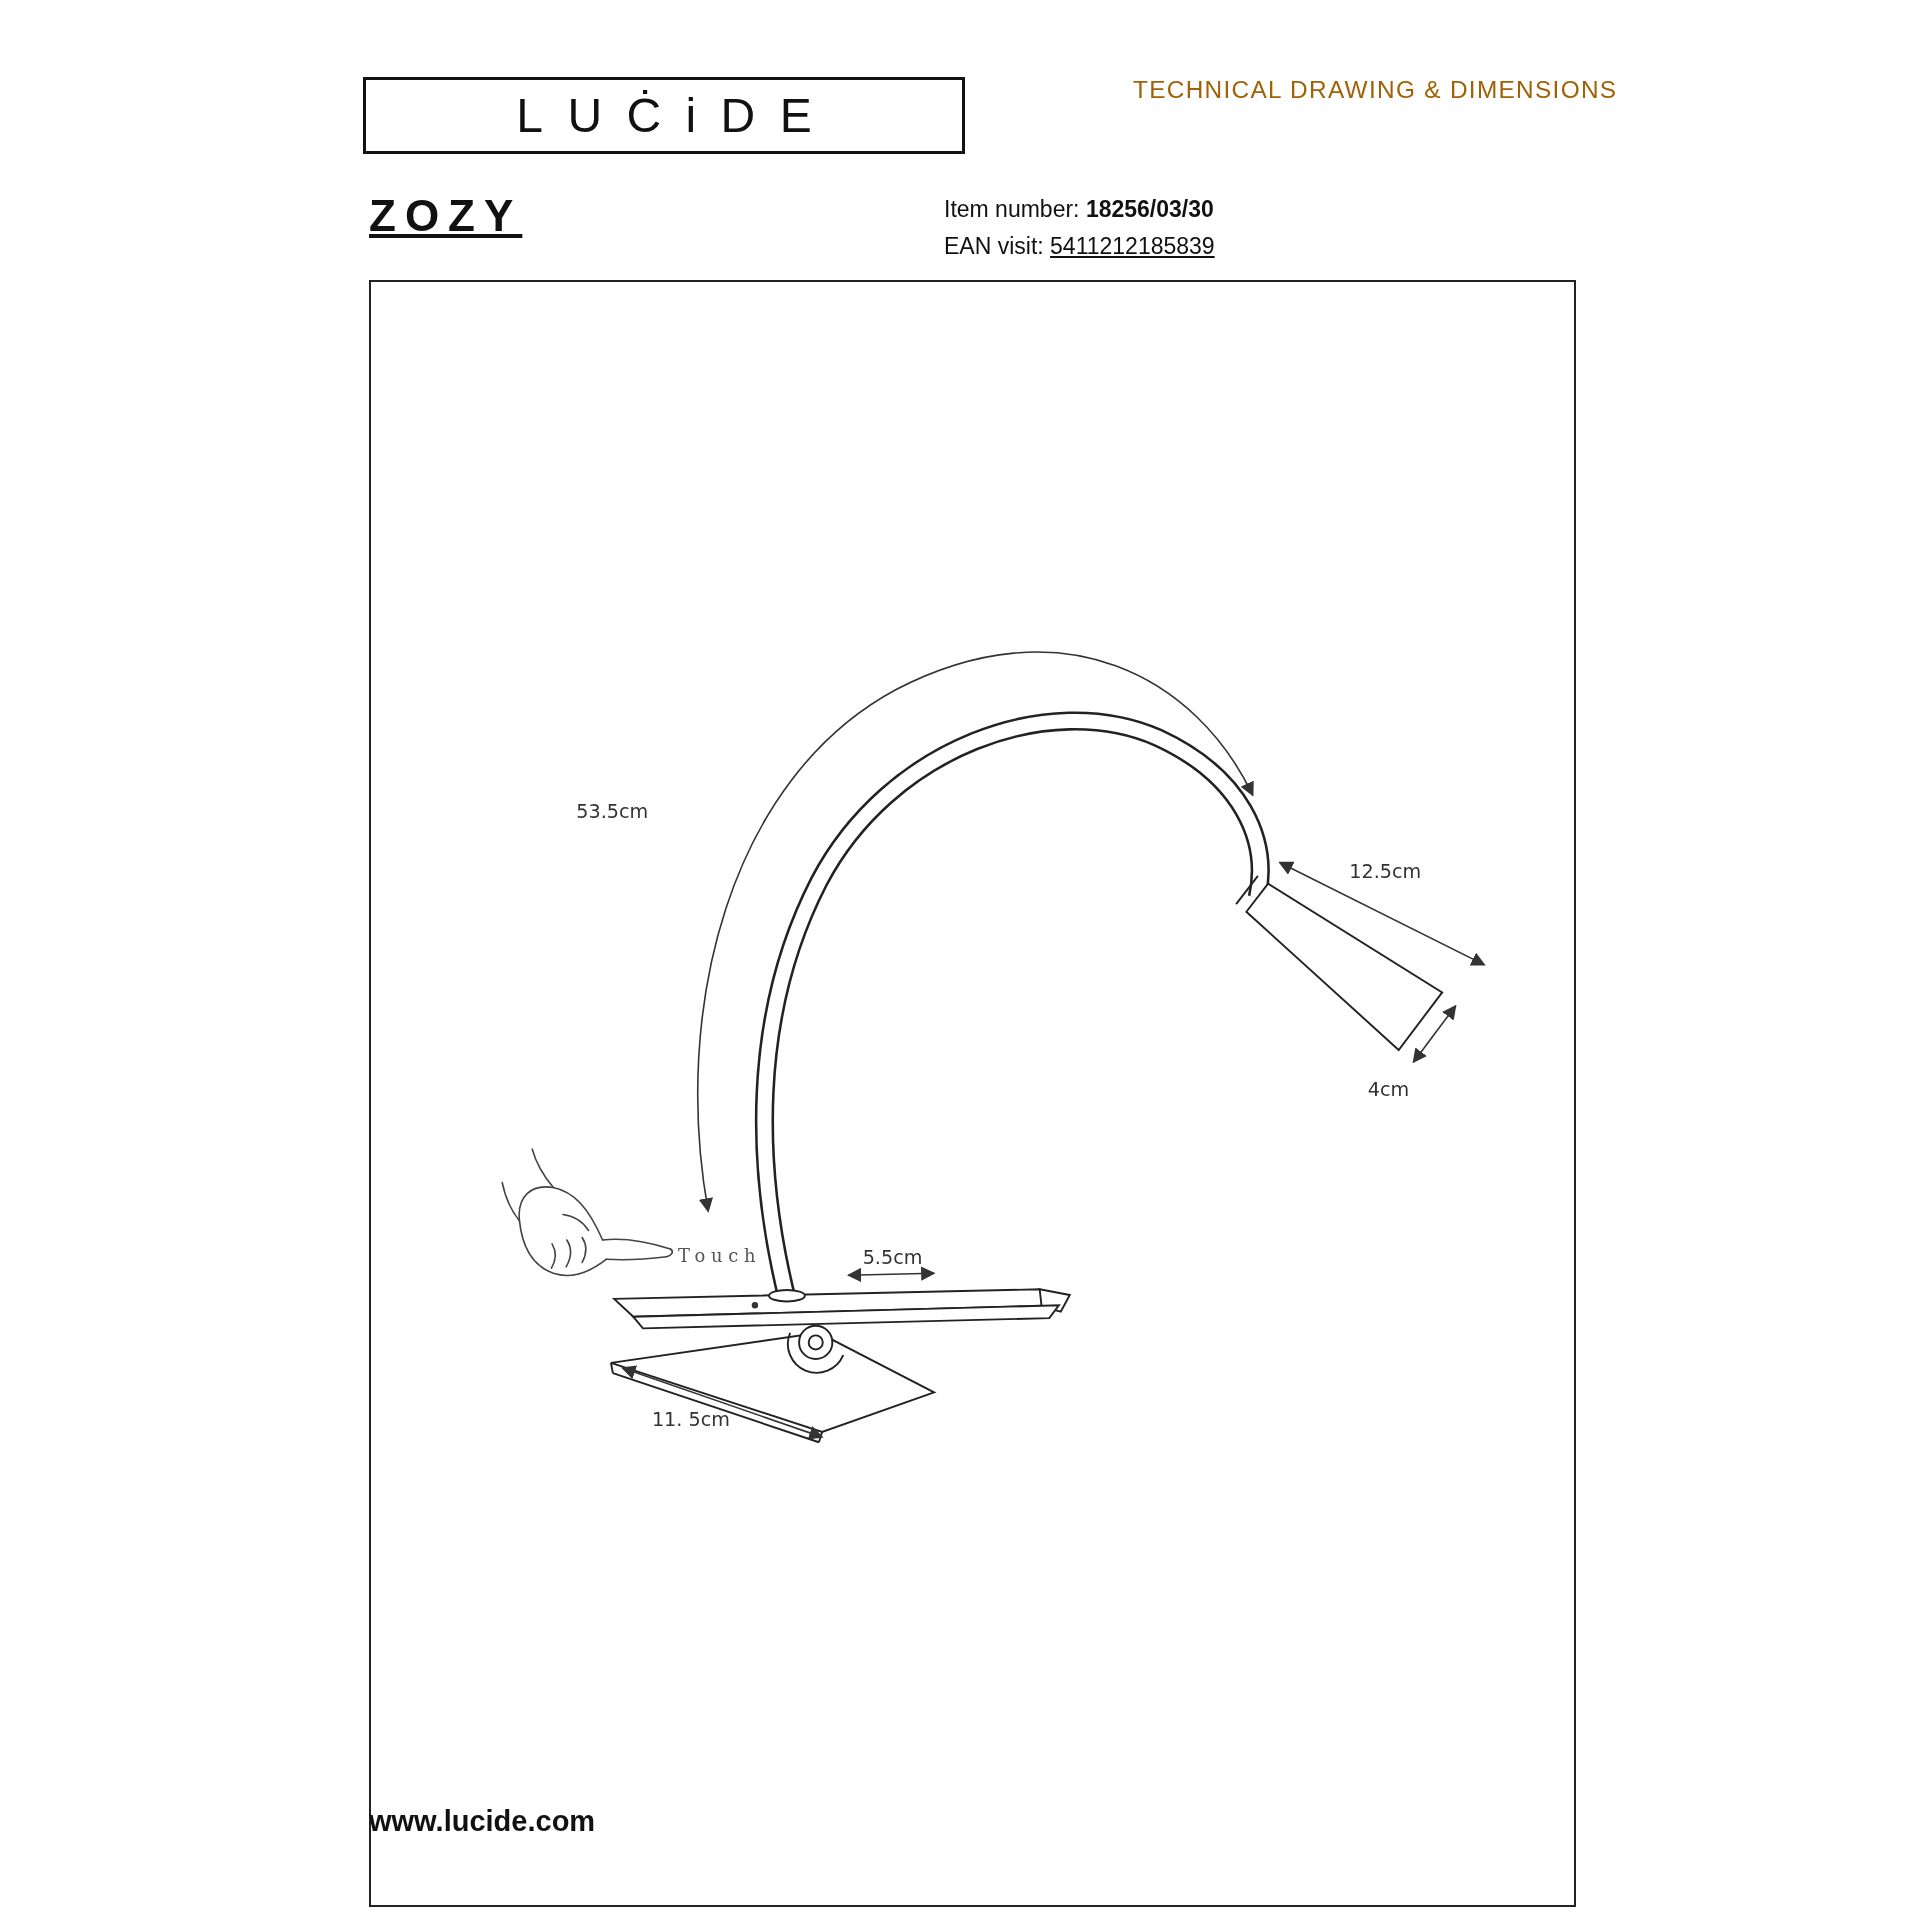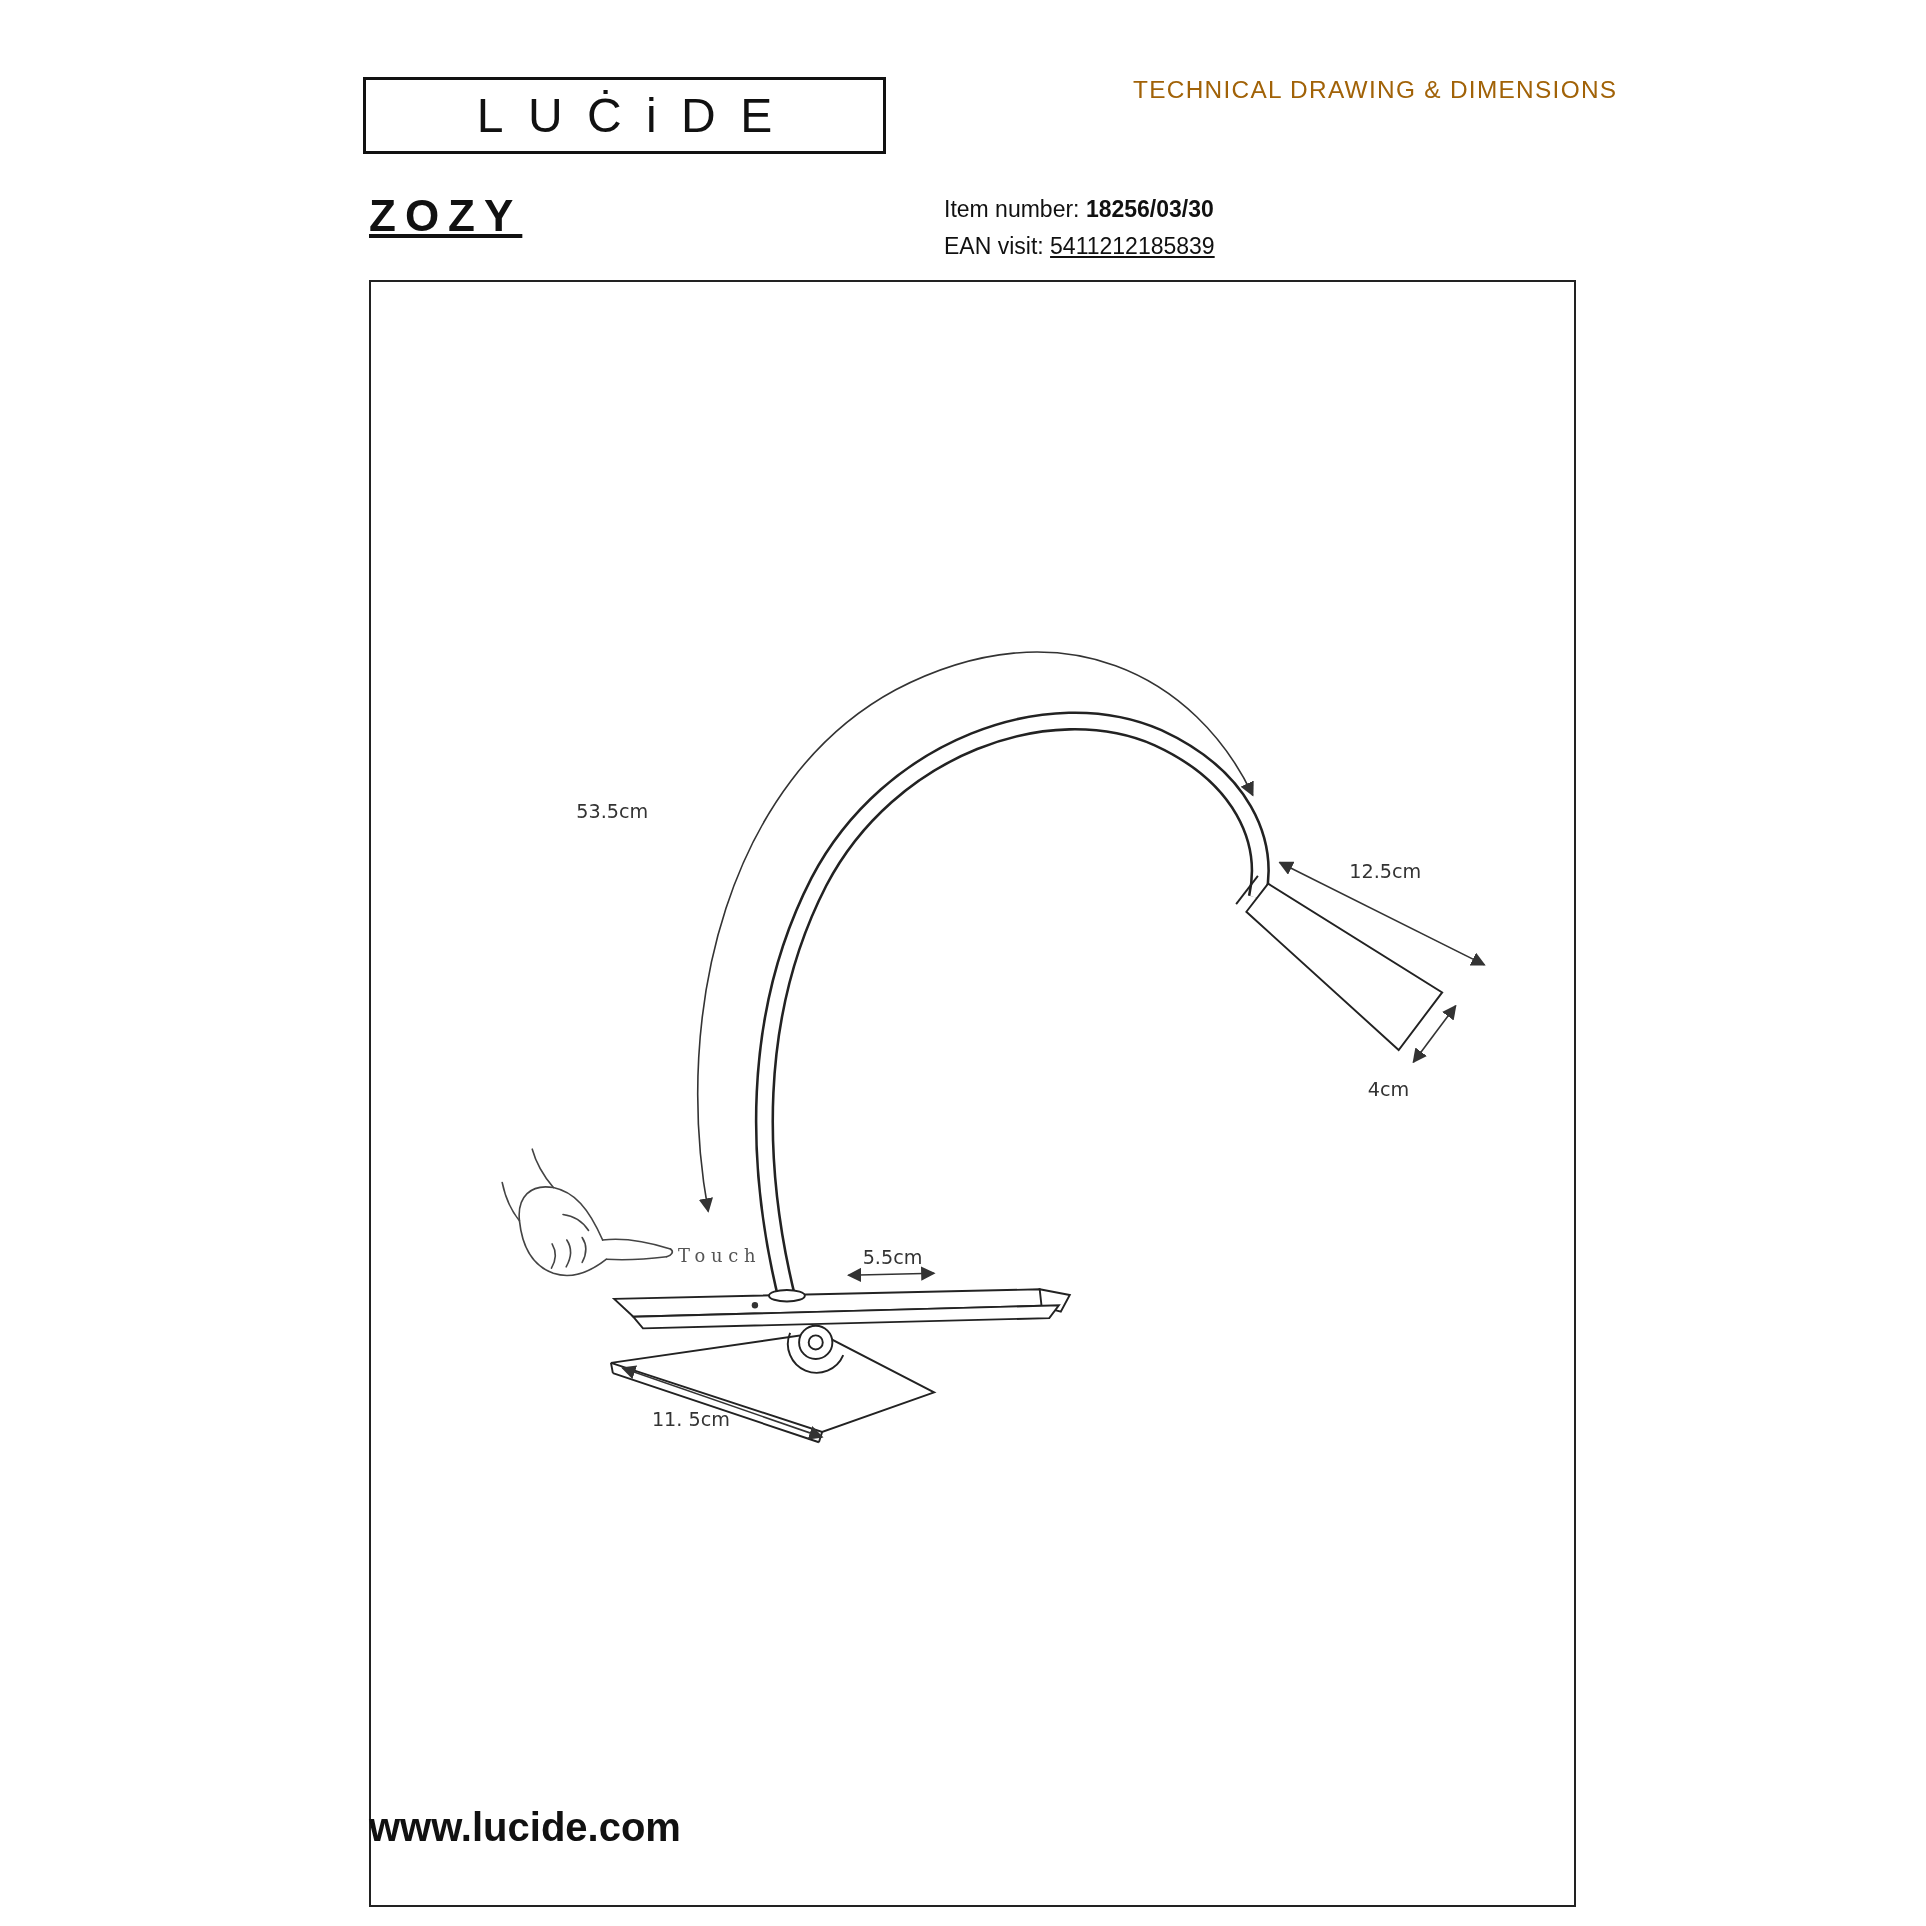--- a/index.html
+++ b/index.html
@@ -9,21 +9,21 @@
     width: 1926px;
     height: 1926px;
     background: #ffffff;
     font-family: "Liberation Sans", sans-serif;
     color: #000;
     overflow: hidden;
   }
   .logo-box {
     position: absolute;
     left: 363px; top: 77px;
-    width: 523px; height: 77px;
+    width: 602px; height: 77px;
     border: 3.9px solid #111;
     display: flex; align-items: center; justify-content: center;
   }
   .logo-text {
     font-size: 48px;
     font-weight: 500;
     letter-spacing: 24.4px;
     text-indent: 24.4px;
     color: #111;
     white-space: nowrap;
@@ -81,21 +81,21 @@
   .footer-note {
     position: absolute;
     left: 369px; top: 1762px;
     font-size: 29.5px;
     font-weight: 700;
     color: #111;
   }
   .footer-site {
     position: absolute;
     left: 369px; top: 1805px;
-    font-size: 40px;
+    font-size: 29px;
     font-weight: 700;
     color: #111;
   }
 </style>
 </head>
 <body>
 
 <div class="page">
 
   <div class="logo-box">

